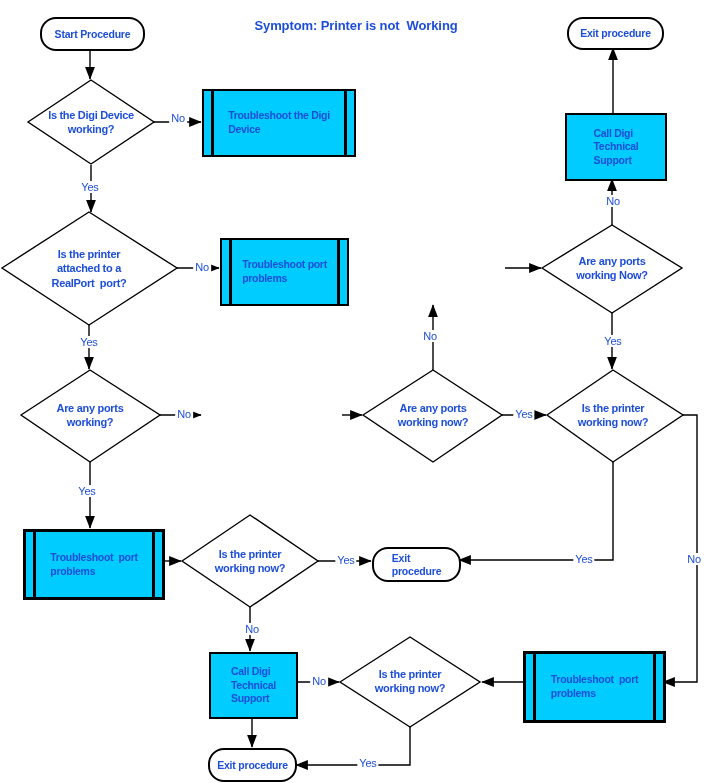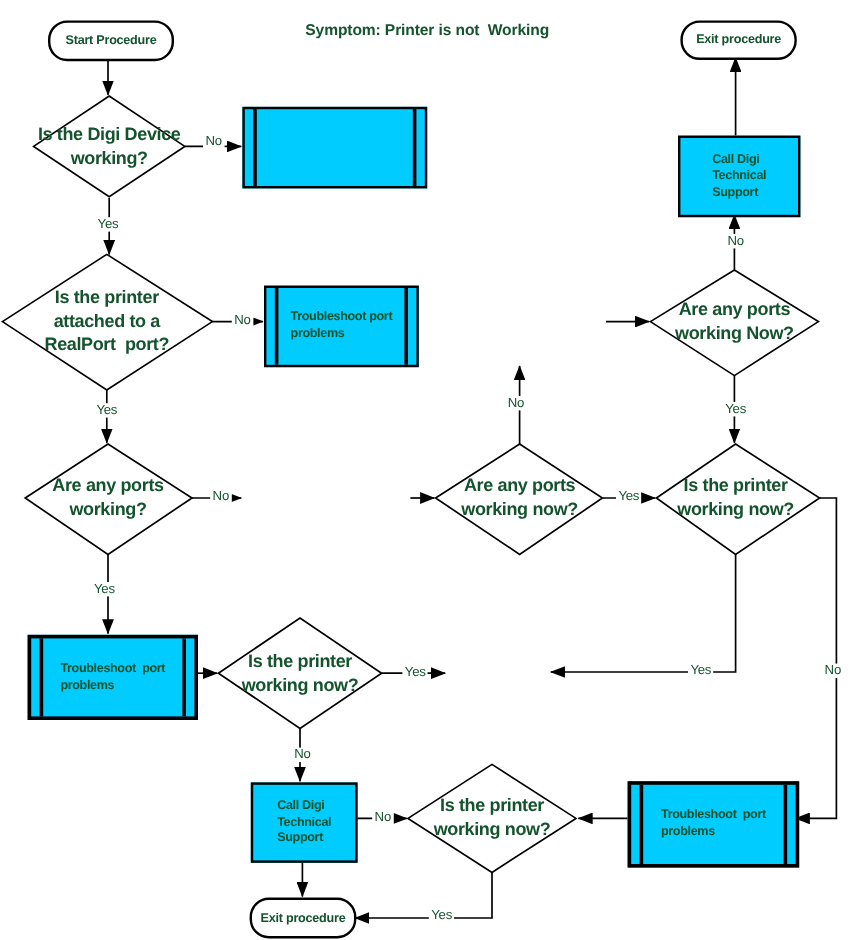--- a/index.html
+++ b/index.html
@@ -1,33 +1,33 @@
 <!DOCTYPE html>
 <html><head>
 <meta charset="utf-8">
 <style>
   html,body{margin:0;padding:0;background:#fff;}
   #canvas{position:relative;width:721px;height:783px;background:var(--background,#fff);
-          font-family:"Liberation Sans", sans-serif;color:#14532d;overflow:hidden;}
+          font-family:"Liberation Sans", sans-serif;color:#1d4ed8;overflow:hidden;}
   .wires{position:absolute;left:0;top:0;z-index:0;}
   .wires path.edge{fill:none;stroke:var(--line,#000);stroke-width:1.4;}
   .wires polygon.diamond{fill:var(--background,#fff);stroke:var(--line,#000);stroke-width:1.4;}
   #arrowhead path{fill:var(--line,#000);}
   .node{position:absolute;z-index:2;display:flex;align-items:center;justify-content:center;
         text-align:left;font-weight:bold;white-space:pre;}
   .terminal{border:2px solid var(--line,#000);border-radius:16px;background:var(--background,#fff);
             font-size:10.5px;line-height:1.15;letter-spacing:-0.2px;}
   .process{border:2px solid var(--line,#000);background:var(--process-fill,#00CCFF);
            font-size:10.5px;line-height:1.3;letter-spacing:-0.3px;}
   .process.thick{border-width:3px;}
   .pbar{position:absolute;top:0;bottom:0;width:3px;background:var(--line,#000);}
   .pbar.l{left:7px;} .pbar.r{right:7px;}
   .plabel{position:relative;z-index:1;}
   .dlabel{position:absolute;z-index:2;transform:translate(-50%,-50%);text-align:center;
-          font-weight:bold;font-size:15px;line-height:1.3;letter-spacing:-0.3px;white-space:pre;}
+          font-weight:bold;font-size:11px;line-height:1.3;letter-spacing:-0.3px;white-space:pre;}
   .elabel{position:absolute;z-index:3;transform:translate(-50%,-50%);font-weight:normal;
           font-size:11px;letter-spacing:-0.2px;background:var(--background,#fff);
           padding:0 2px;white-space:pre;}
   .title{position:absolute;z-index:2;transform:translate(-50%,-50%);font-weight:bold;
          font-size:13px;white-space:pre;letter-spacing:-0.1px;}
 </style>
 </head>
 <body>
 
 <div id="canvas" style="--process-fill: #00CCFF; --line: #000000; --background: #FFFFFF;">
@@ -70,25 +70,29 @@
     <path class="edge" d="M294,682 H339" marker-end="url(#arrowhead)"></path>
     <path class="edge" d="M523,682 H482" marker-end="url(#arrowhead)"></path>
     <path class="edge" d="M410,727 V765 H296" marker-end="url(#arrowhead)"></path>
     <path class="edge" d="M252,715 V747" marker-end="url(#arrowhead)"></path>
   </svg>
 
   <div class="title" style="left:356px;top:25px">Symptom: Printer is not  Working</div>
 
   <div class="node terminal" style="left:40px;top:17px;width:101px;height:30px">Start Procedure</div>
   <div class="node terminal" style="left:567px;top:17px;width:93px;height:29px">Exit procedure</div>
+  <div class="node terminal" style="left:372px;top:547px;width:85px;height:31px">Exit
+procedure</div>
   <div class="node terminal" style="left:208px;top:748px;width:85px;height:30px">Exit procedure</div>
 
   <div class="node process" style="left:202px;top:89px;width:150px;height:64px">
     <span class="pbar l"></span>
     <span class="pbar r"></span>
+    <span class="plabel">Troubleshoot the Digi
+Device</span>
   </div>
   <div class="node process" style="left:220px;top:238px;width:125px;height:64px">
     <span class="pbar l"></span>
     <span class="pbar r"></span>
     <span class="plabel">Troubleshoot port
 problems</span>
   </div>
   <div class="node process" style="left:565px;top:113px;width:98px;height:64px">
     <span class="plabel">Call Digi
 Technical

